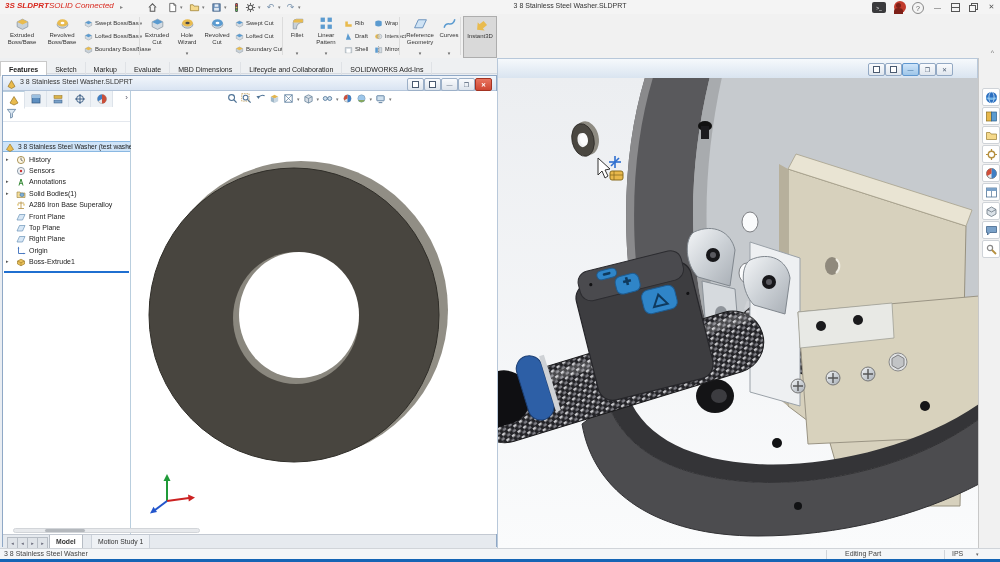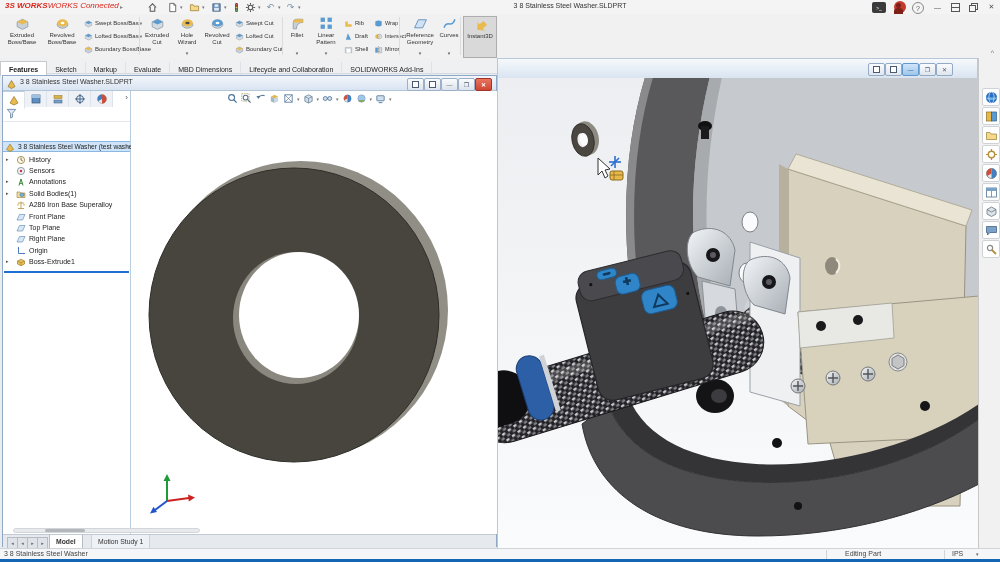--- a/index.html
+++ b/index.html
@@ -89,21 +89,21 @@
   #statusbar{position:absolute;left:0;top:548px;width:1000px;height:14px;background:#f4f6f8;border-top:1px solid #d0d4d9;box-sizing:border-box;font-size:7px;color:#444;}
   #statusbar .blue{position:absolute;left:0;bottom:0;width:100%;height:3px;background:#1565b5;}
   .ssep{position:absolute;top:1px;width:1px;height:9px;background:#d0d4d9;}
 </style>
 </head>
 <body>
 
 <div id="screen">
 
   <div id="menubar">
-    <span id="brand"><b>3S WORKS</b><span>WORKS </span>Connected</span>
+    <span id="brand"><b>3S SLDPRT</b><span>SOLID </span>Connected</span>
     <span class="mbarrow" style="left:120px">▸</span>
 
     <span class="qat" style="left:146px">
         <svg viewBox="0 0 12 12">
           <path d="M2,6 L6,2 L10,6" fill="none" stroke="#555" stroke-width="1.1"></path>
           <path d="M3.5,5.5 L3.5,10 L8.5,10 L8.5,5.5" fill="none" stroke="#555" stroke-width="1.1"></path>
         </svg>
       </span>
     <span class="qat" style="left:166px">
         <svg viewBox="0 0 12 12">

